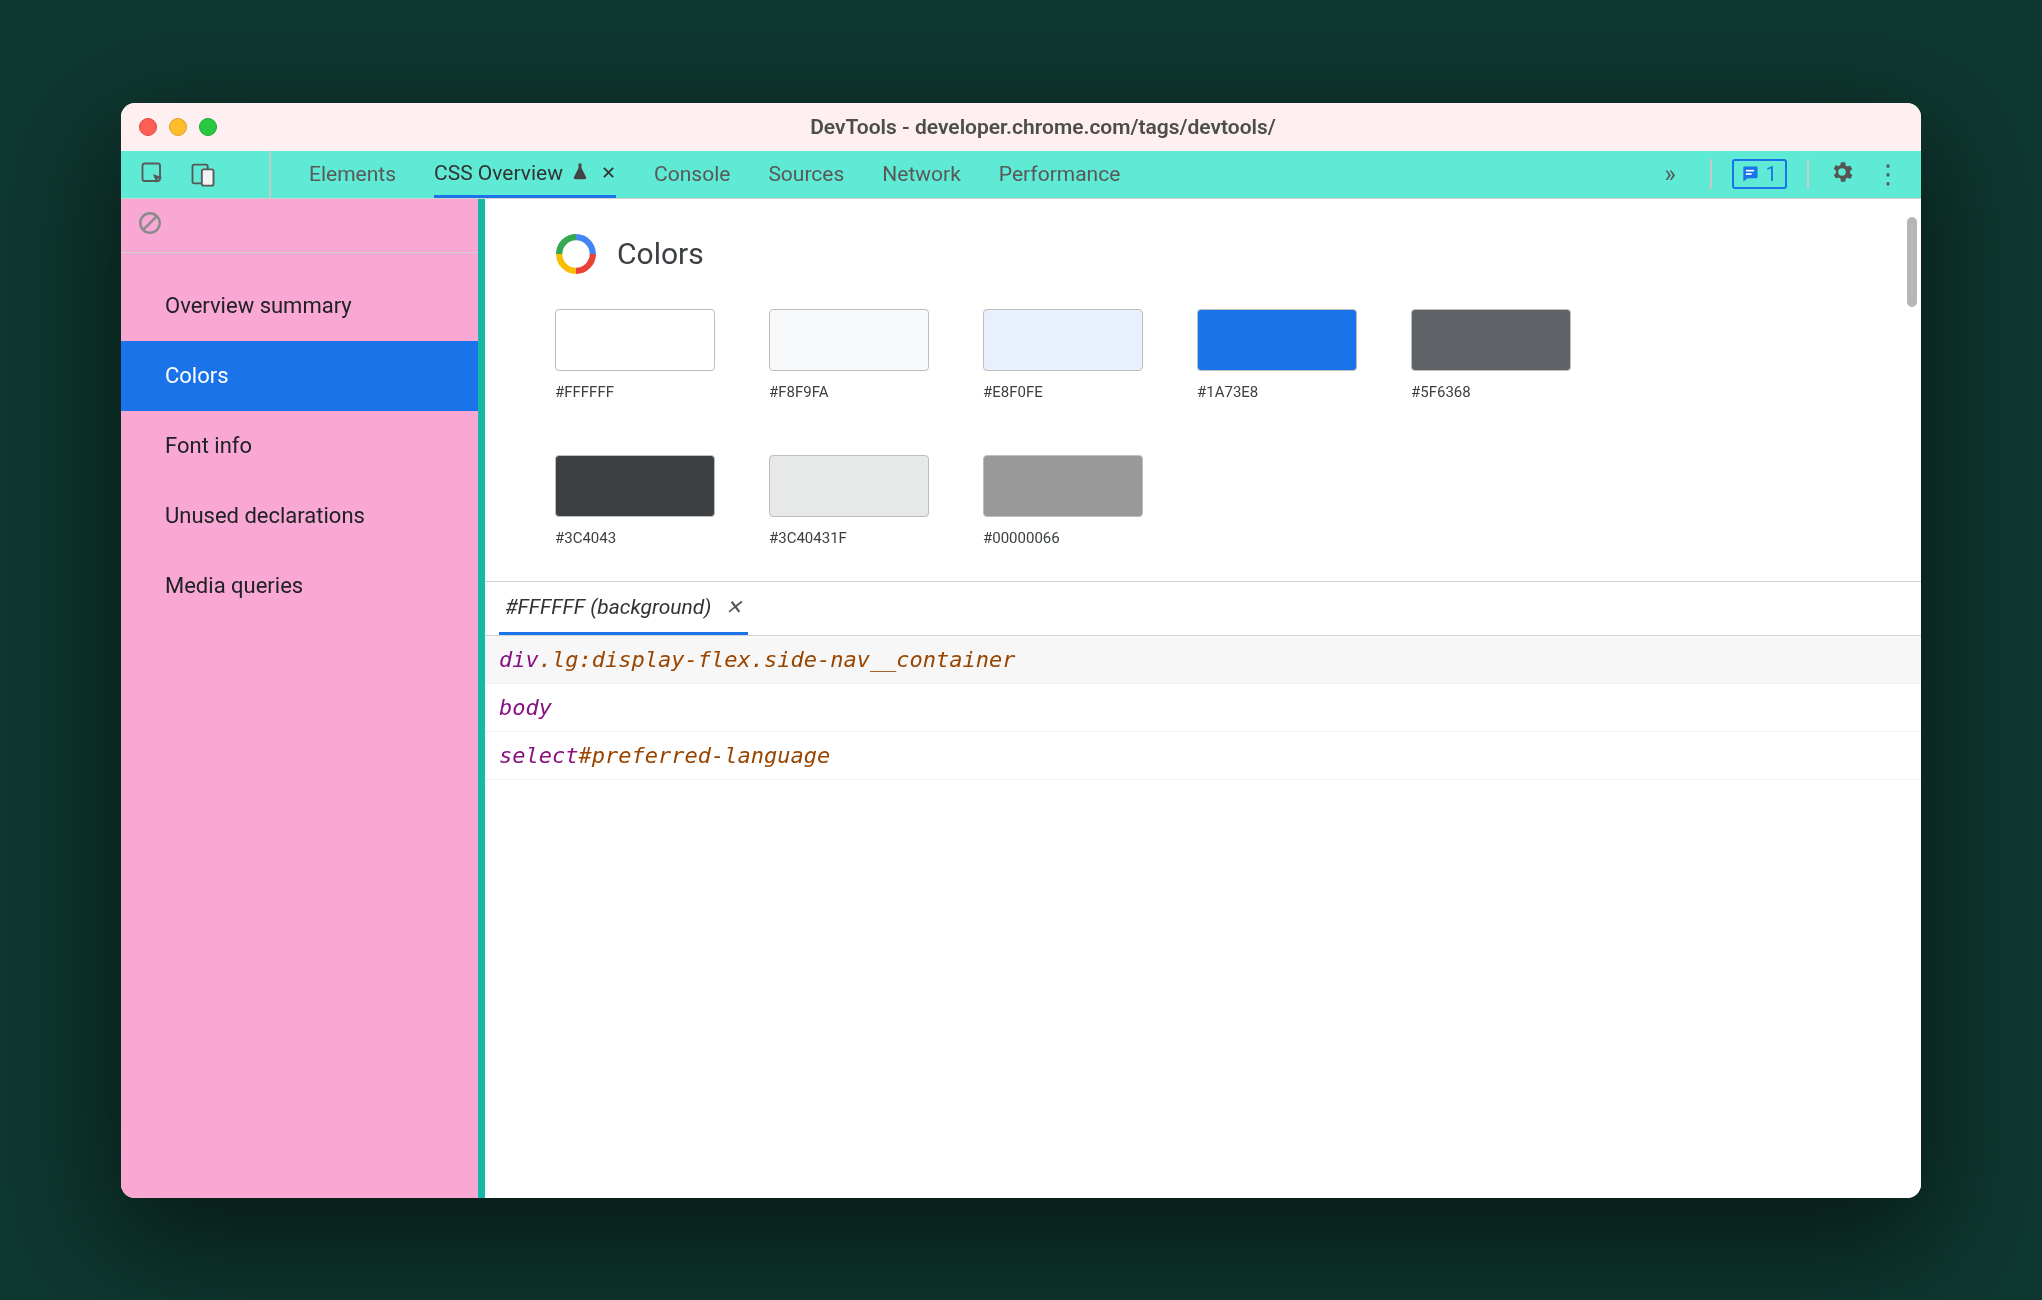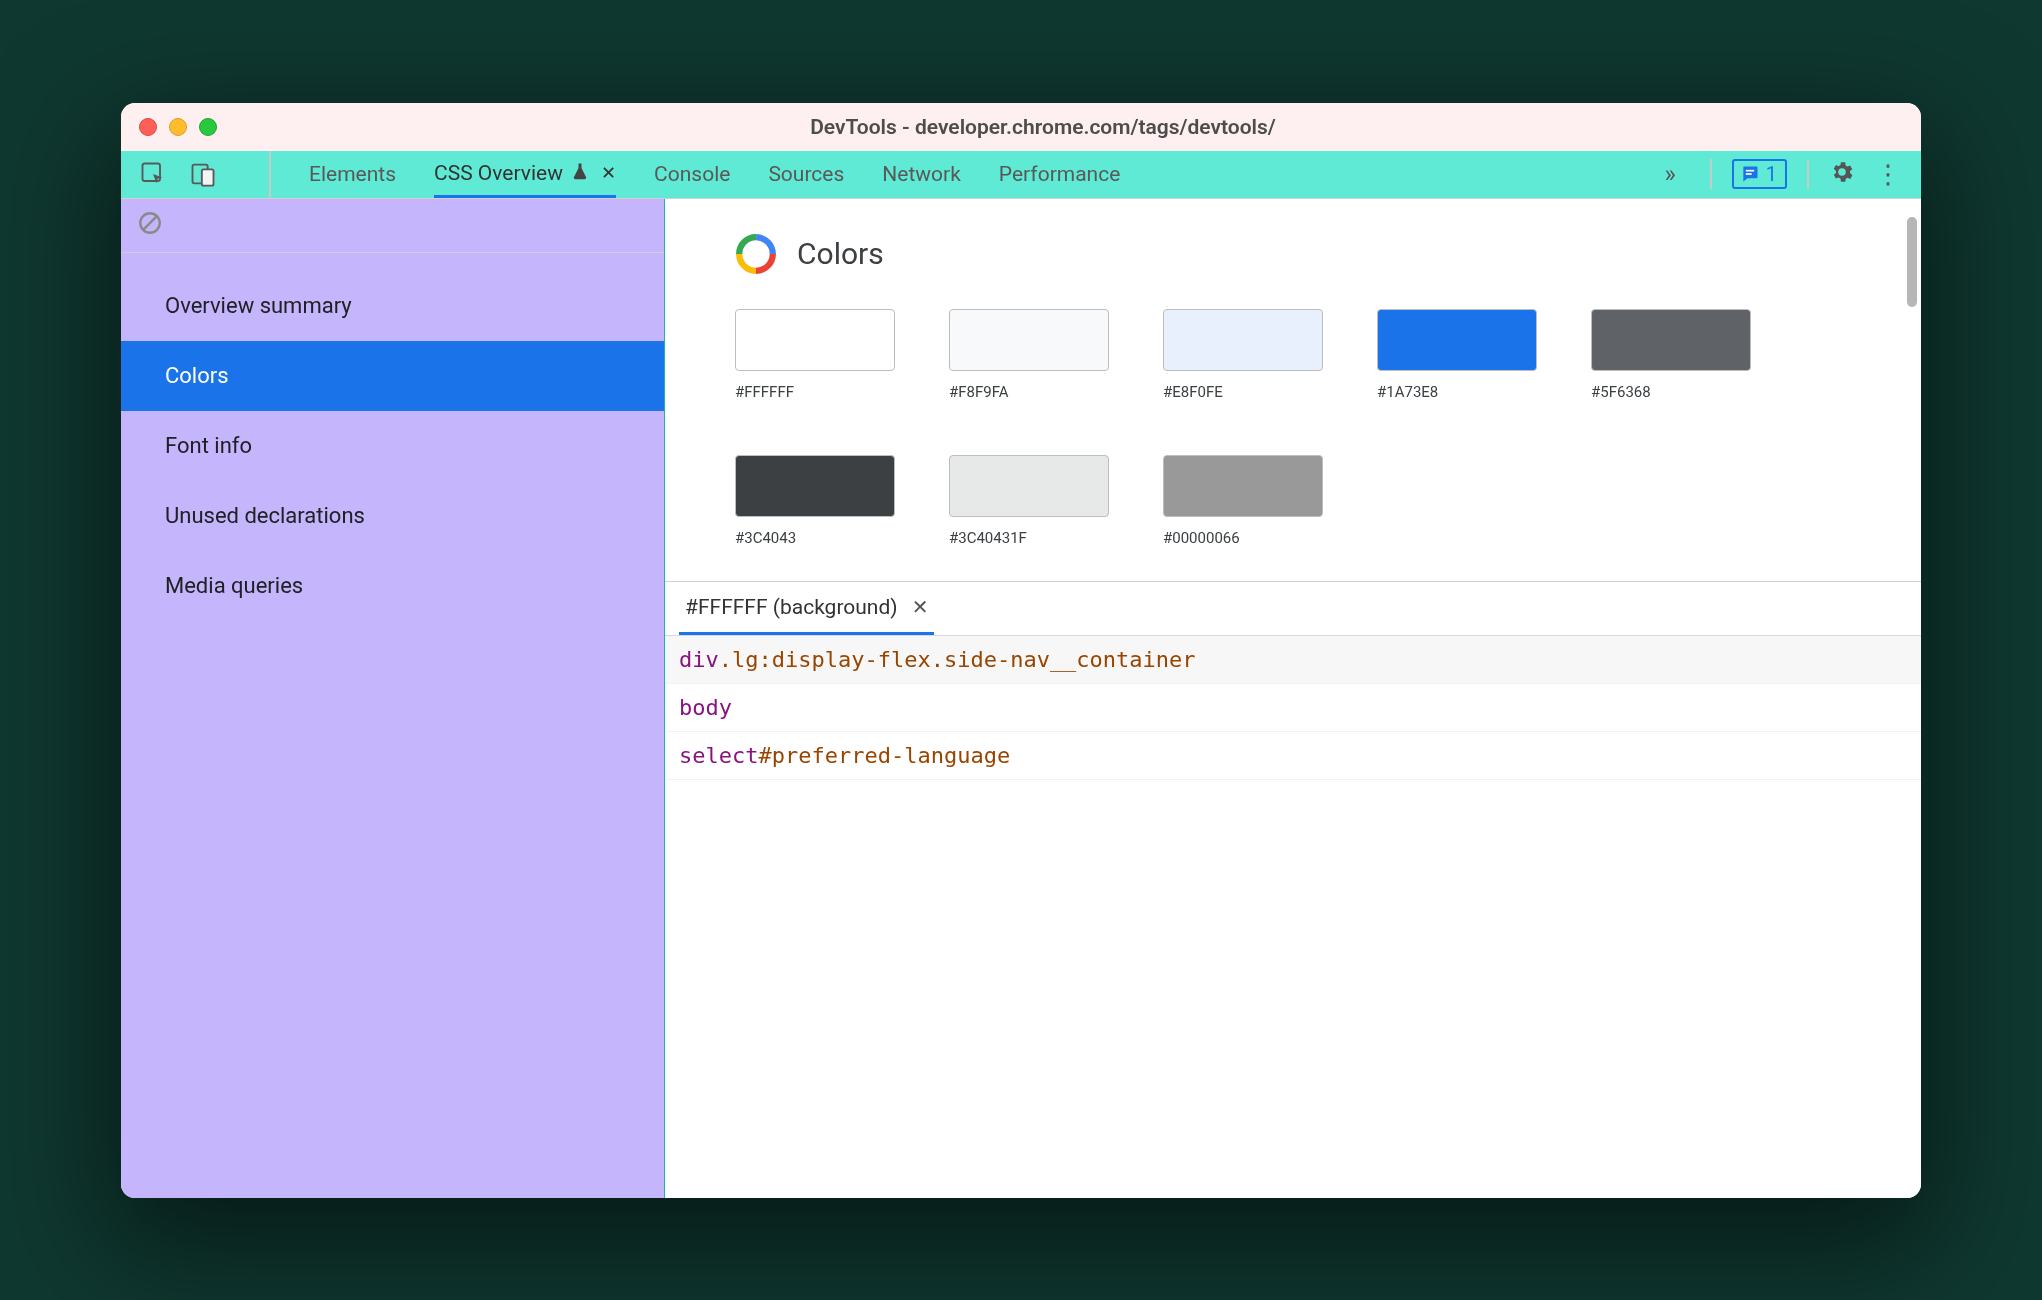--- a/index.html
+++ b/index.html
@@ -92,23 +92,23 @@
     padding: 1px 8px 1px 6px;
     color:#1a73e8; font-size:20px;
     height: 30px;
   }
   .issues-badge svg { display:block; }
   .gear, .kebab { color:#555; }
   .kebab { font-size: 26px; letter-spacing: 0;}
   
   .contentrow { flex:1; display:flex; min-height:0;}
   .sidebar {
-    width: 544px;
-    background:#c4b5fd;
-    border-right: 1px solid #14b8a6;
+    width: 364px;
+    background:#f9a8d4;
+    border-right: 7px solid #14b8a6;
     display:flex; flex-direction:column;
     font-size: 22px;
     color:#202124;
   }
   .sidebar-top {
     height: 54px;
     border-bottom: 1px solid #d0d0d0;
     display:flex; align-items:center;
     padding-left: 16px;
   }
@@ -151,20 +151,21 @@
   .swatch-label {
     font-size: 15px; color:#3c4043;
     padding-top: 12px;
   }
   .detail-panel {
     flex:1;
     border-top: 1px solid #d0d0d0;
     display:flex; flex-direction:column;
     min-height:0;
     font-size: 21px;
+    font-style: italic;
   }
   .detail-tabs {
     height: 54px;
     border-bottom: 1px solid #d7d7d7;
     display:flex; align-items:stretch;
     padding-left: 14px;
   }
   .detail-tab {
     display:flex; align-items:center; gap: 14px;
     color:#333;

